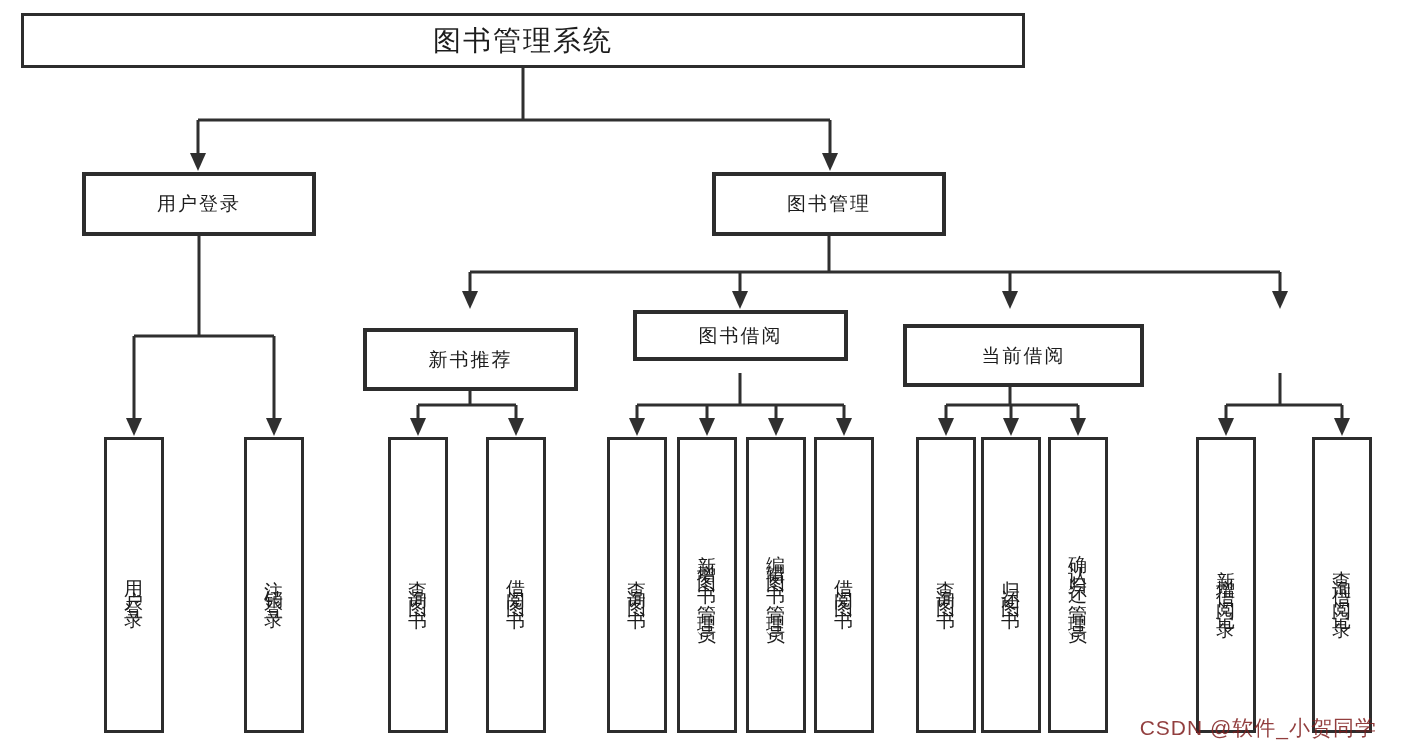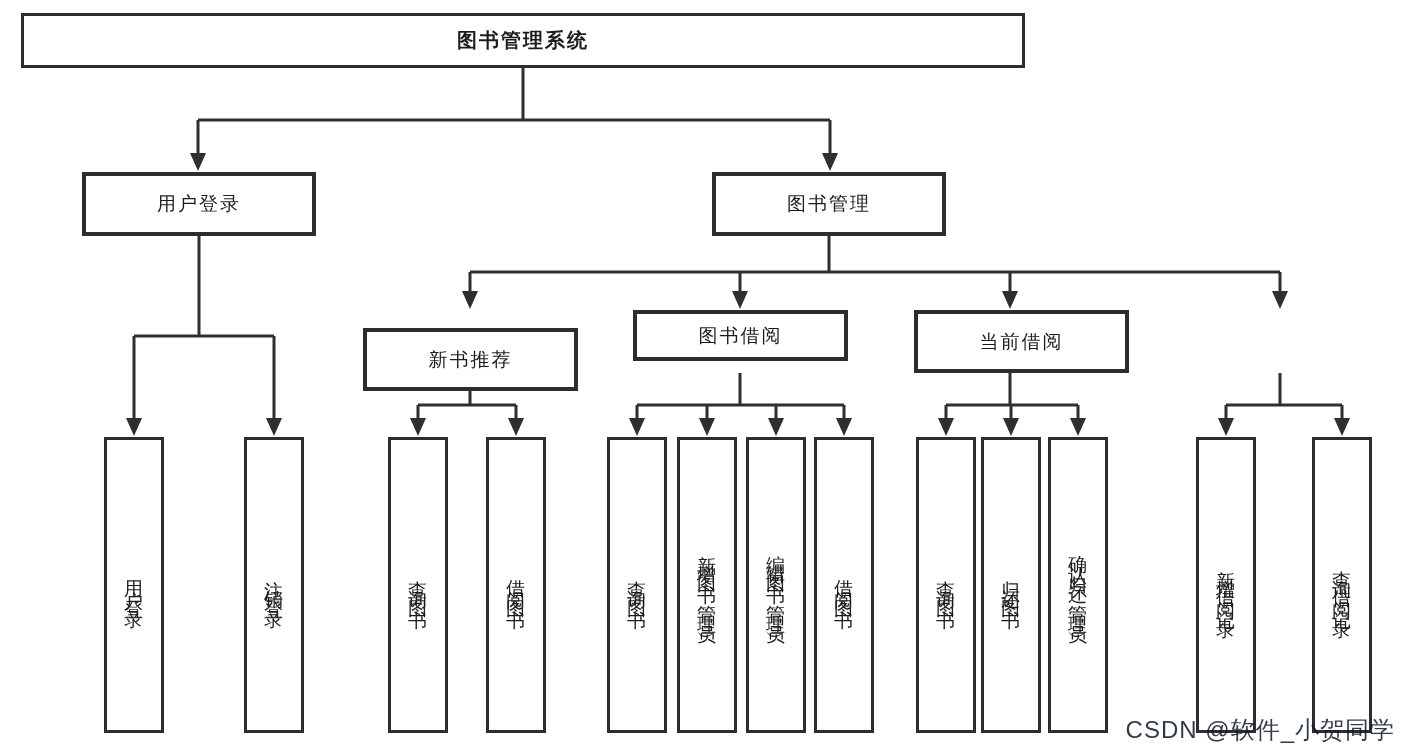--- a/index.html
+++ b/index.html
@@ -2,25 +2,25 @@
 <html><head>
 <meta charset="utf-8">
 <style>
   html,body{margin:0;padding:0;background:#ffffff;}
   body{width:1405px;height:747px;font-family:"Liberation Sans","DejaVu Sans",sans-serif;}
   .stage{position:relative;width:1405px;height:747px;background:#ffffff;overflow:hidden;}
   .connectors{position:absolute;left:0;top:0;width:1405px;height:747px;pointer-events:none;}
   .box{position:absolute;box-sizing:border-box;background:#ffffff;border:3px solid #2d2d2d;
        display:flex;align-items:center;justify-content:center;color:#1c1c1c;}
   .mid{border-width:4px;}
-  .root-box{font-size:20px;letter-spacing:2px;font-weight:700;}
+  .root-box{font-size:28px;letter-spacing:2px;font-weight:400;}
   .hbox{font-size:19px;letter-spacing:2px;font-weight:500;}
   .vbox span{writing-mode:vertical-rl;text-orientation:mixed;font-size:19px;
              letter-spacing:10px;font-weight:500;line-height:1;}
-  .watermark{position:absolute;top:714px;right:10px;font-size:24px;color:#0f172a;
+  .watermark{position:absolute;top:714px;right:28px;font-size:21px;color:#7f1d1d;
              opacity:0.85;letter-spacing:1px;z-index:5;}
 </style>
 </head>
 <body>
 
 <div class="stage">
 
   <svg class="connectors" viewBox="0 0 1405 747">
     <path fill="none" stroke="#2f2f2f" stroke-width="3" d="
       M523 68 L523 120 M198 120 L830 120 M198 120 L198 155 M830 120 L830 155
@@ -66,21 +66,21 @@
   <div class="box hbox mid" style="left:712px;top:172px;width:234px;height:64px;">
     <span>图书管理</span>
   </div>
 
   <div class="box hbox mid" style="left:363px;top:328px;width:215px;height:63px;">
     <span>新书推荐</span>
   </div>
   <div class="box hbox mid" style="left:633px;top:310px;width:215px;height:51px;">
     <span>图书借阅</span>
   </div>
-  <div class="box hbox mid" style="left:903px;top:310px;width:215px;height:63px;margin-left:11px;">
+  <div class="box hbox mid" style="left:903px;top:324px;width:241px;height:63px;">
     <span>当前借阅</span>
   </div>
 
   <div class="box vbox" style="left:104px;top:437px;width:60px;height:296px;">
     <span>用户登录</span>
   </div>
   <div class="box vbox" style="left:244px;top:437px;width:60px;height:296px;">
     <span>注销登录</span>
   </div>
 

